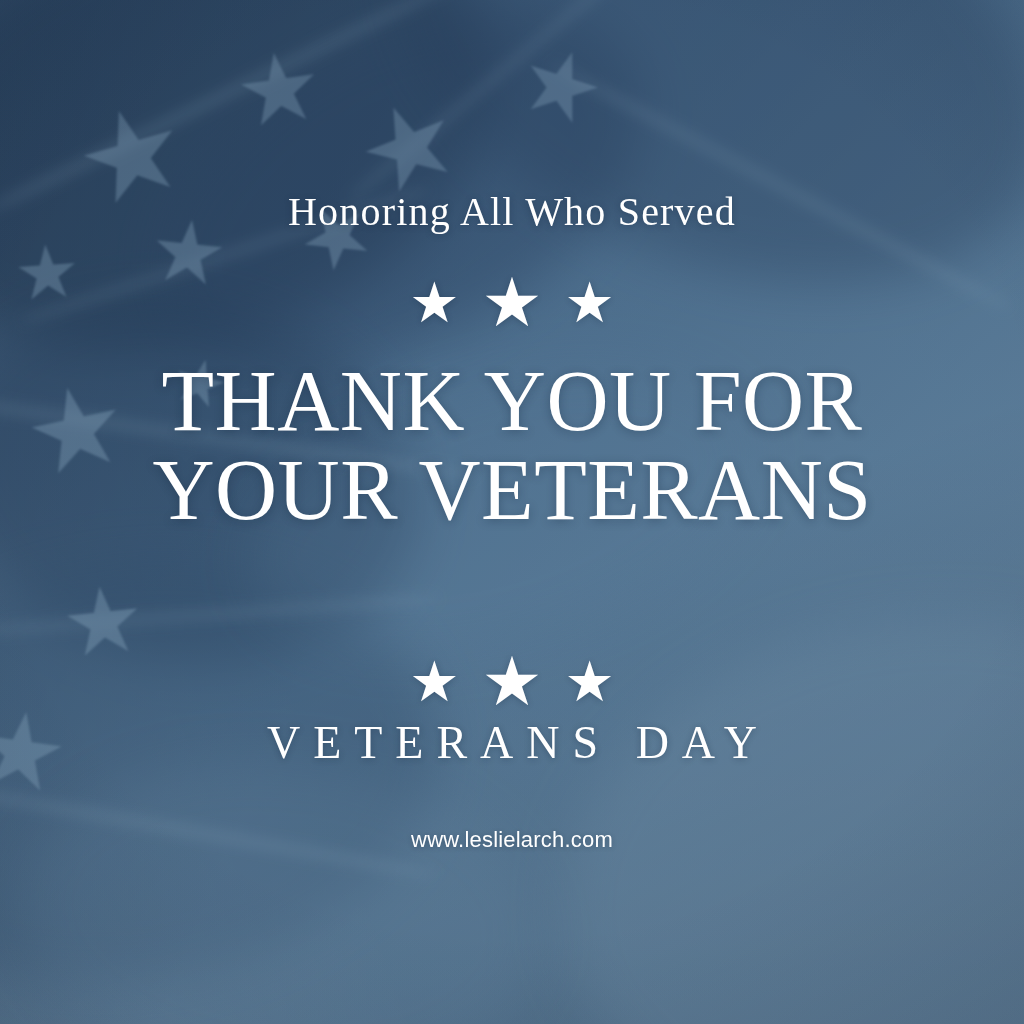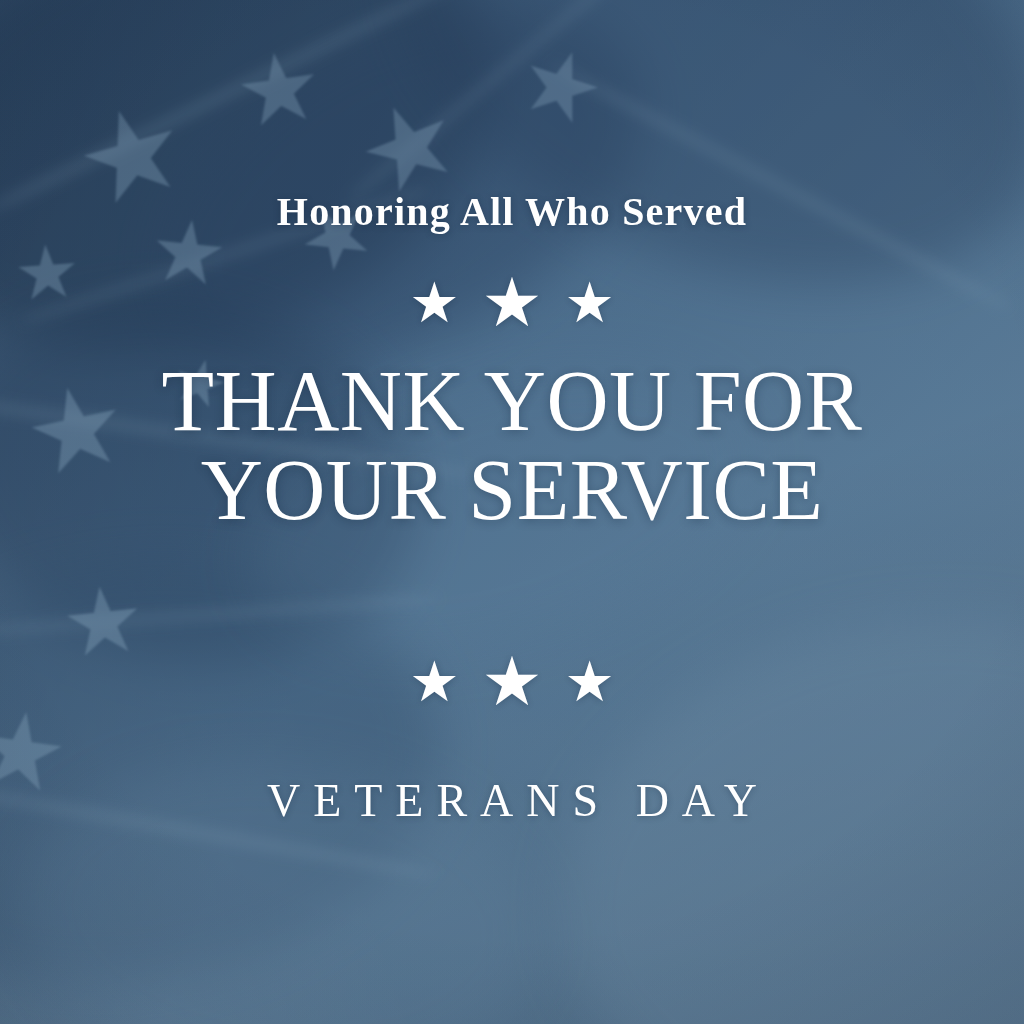--- a/index.html
+++ b/index.html
@@ -88,21 +88,21 @@
     display: flex;
     flex-direction: column;
     align-items: center;
     text-align: center;
     color: #ffffff;
   }
   .eyebrow {
     margin-top: 188px;
     font-size: 40px;
     letter-spacing: 1.2px;
-    font-weight: 700;
+    font-weight: 400;
     text-shadow: 0 1px 6px rgba(16,34,56,0.35);
   }
   .star-row {
     display: flex;
     align-items: center;
     justify-content: center;
     gap: 22px;
     margin-top: 34px;
   }
   .star-row .star {
@@ -116,21 +116,20 @@
     margin-top: 20px;
     font-size: 86px;
     line-height: 1.03;
     letter-spacing: 0.5px;
     font-weight: 400;
     text-shadow: 0 2px 10px rgba(16,34,56,0.32);
   }
   .headline .line { display: block; white-space: nowrap; }
   .star-row.bottom { margin-top: 56px; }
   .occasion {
-    margin-top: 58px;
     font-size: 46px;
     letter-spacing: 13px;
     text-indent: 13px;
     font-weight: 400;
     text-shadow: 0 1px 6px rgba(16,34,56,0.32);
   }
   .footer {
     margin-top: 54px;
     font-family: "Liberation Sans", sans-serif;
     font-size: 22px;
@@ -185,26 +184,30 @@
     <div class="eyebrow">Honoring All Who Served</div>
 
     <div class="star-row">
       <span class="star">★</span>
       <span class="star mid">★</span>
       <span class="star">★</span>
     </div>
 
     <h1 class="headline">
       <span class="line">THANK YOU FOR</span>
-      <span class="line">YOUR SERVICE</span>
+      <span class="line">YOUR VETERANS</span>
     </h1>
 
     <div class="star-row bottom">
       <span class="star">★</span>
       <span class="star mid">★</span>
       <span class="star">★</span>
     </div>
 
     <div class="occasion">VETERANS DAY</div>
 
+    <div class="footer">
+      <div>www.leslielarch.com</div>
+
+    </div>
 
   </div>
 </div>
 
 </body></html>

